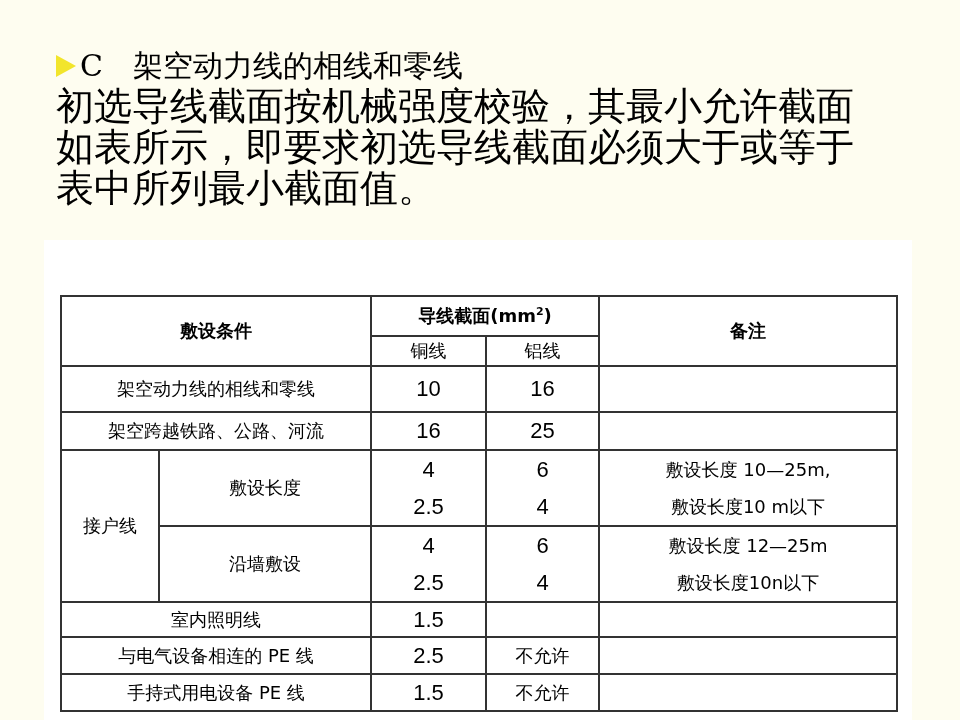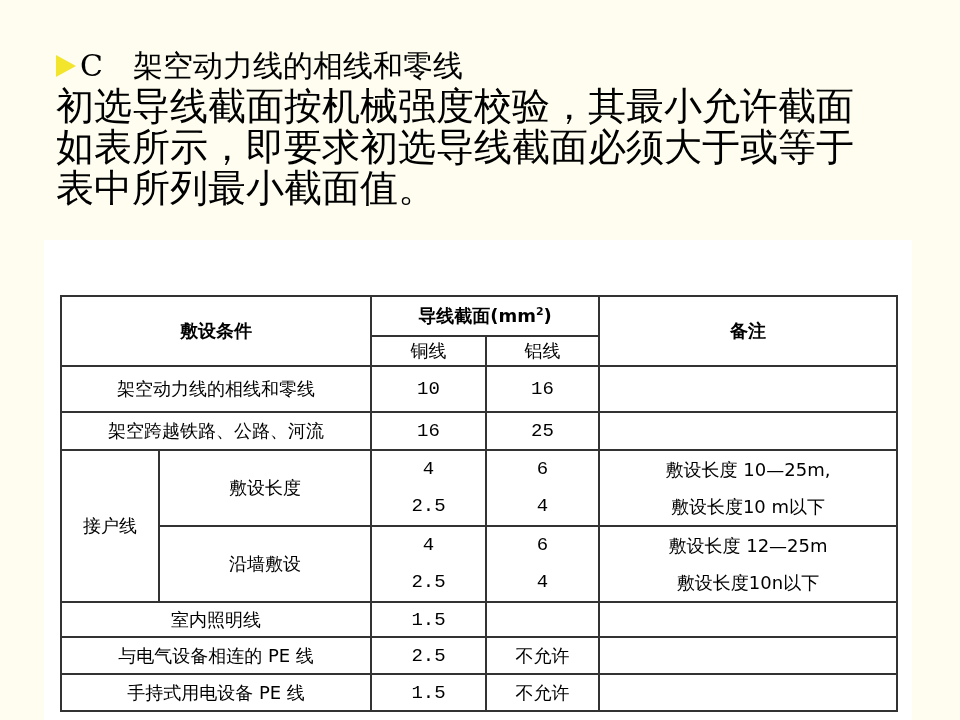--- a/index.html
+++ b/index.html
@@ -36,21 +36,21 @@
     position:absolute; left:16px; top:55px; width:836px;
     border-collapse:collapse; table-layout:fixed;
     font-family:"DejaVu Sans", "Liberation Sans", sans-serif;
     font-size:18px; color:#000000;
   }
   td, th {
     border:2px solid #333; padding:0; text-align:center; vertical-align:middle;
     font-weight:normal;
   }
   th.bold { font-weight:bold; }
-  .num { font-family:Liberation Mono, monospace; font-size:19px;margin-left:33px; }
+  .num { font-family:Liberation Sans, sans-serif; font-size:22px;margin-left:33px; }
   .stack div { height:37px; line-height:37px; }
   .note div { height:37px; line-height:37px; }
   sup { font-size:11px; }
 </style>
 </head>
 <body>
 
 <div class="heading-line">
   <span class="bullet"></span><span class="heading-letter">C</span><span>架空动力线的相线和零线</span>
 </div>

